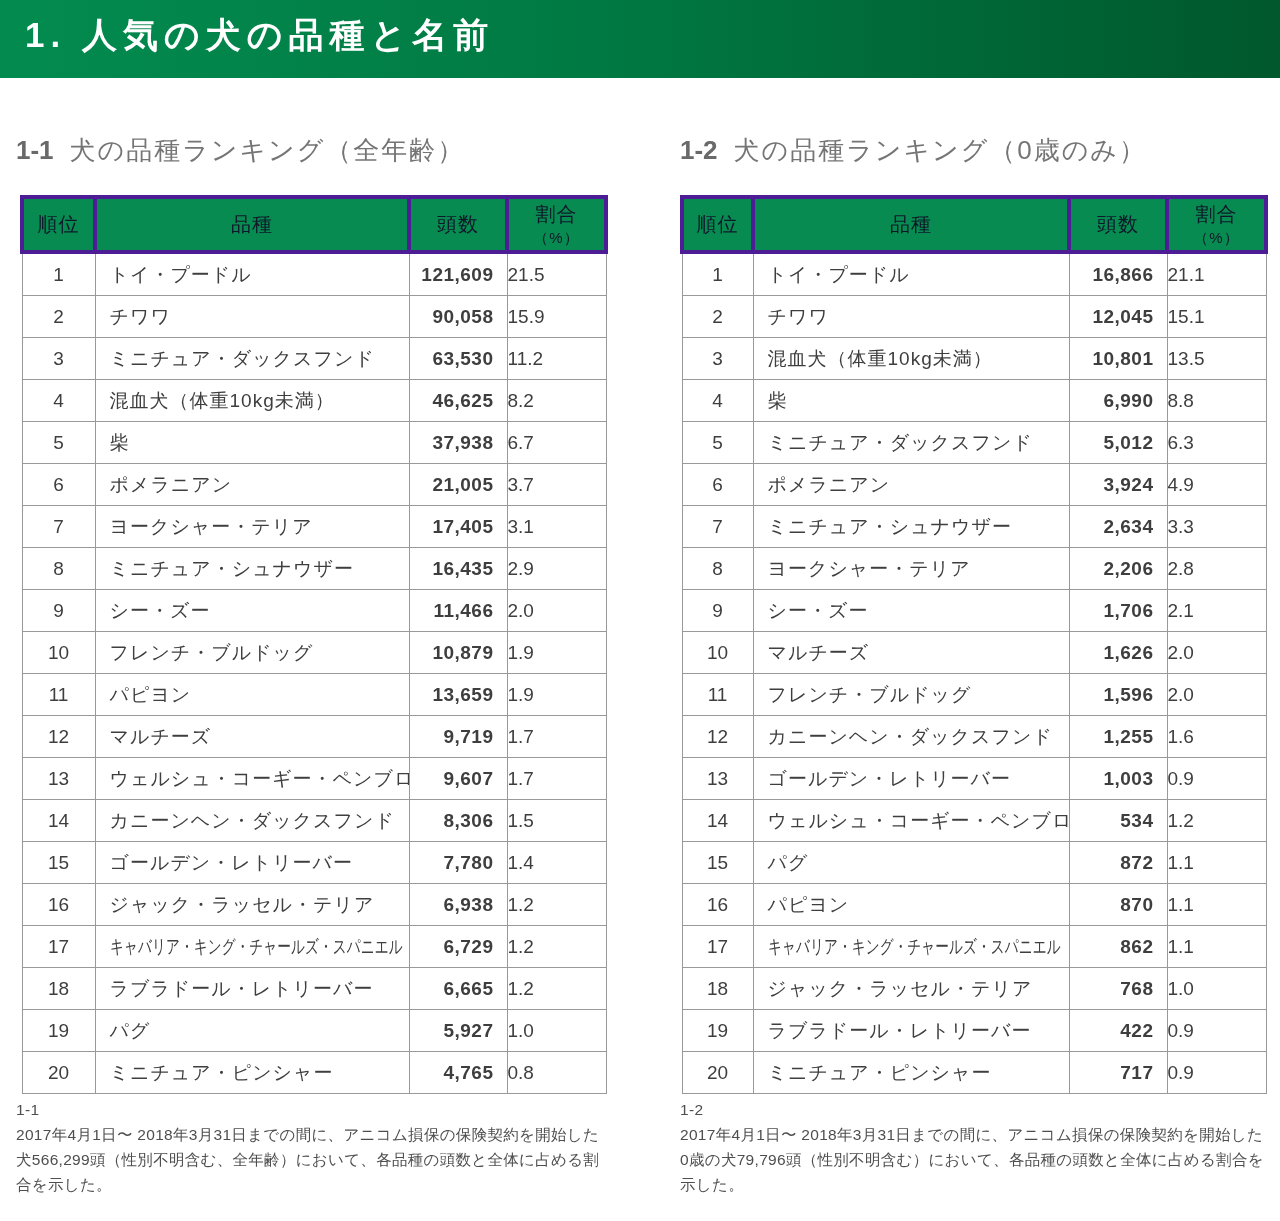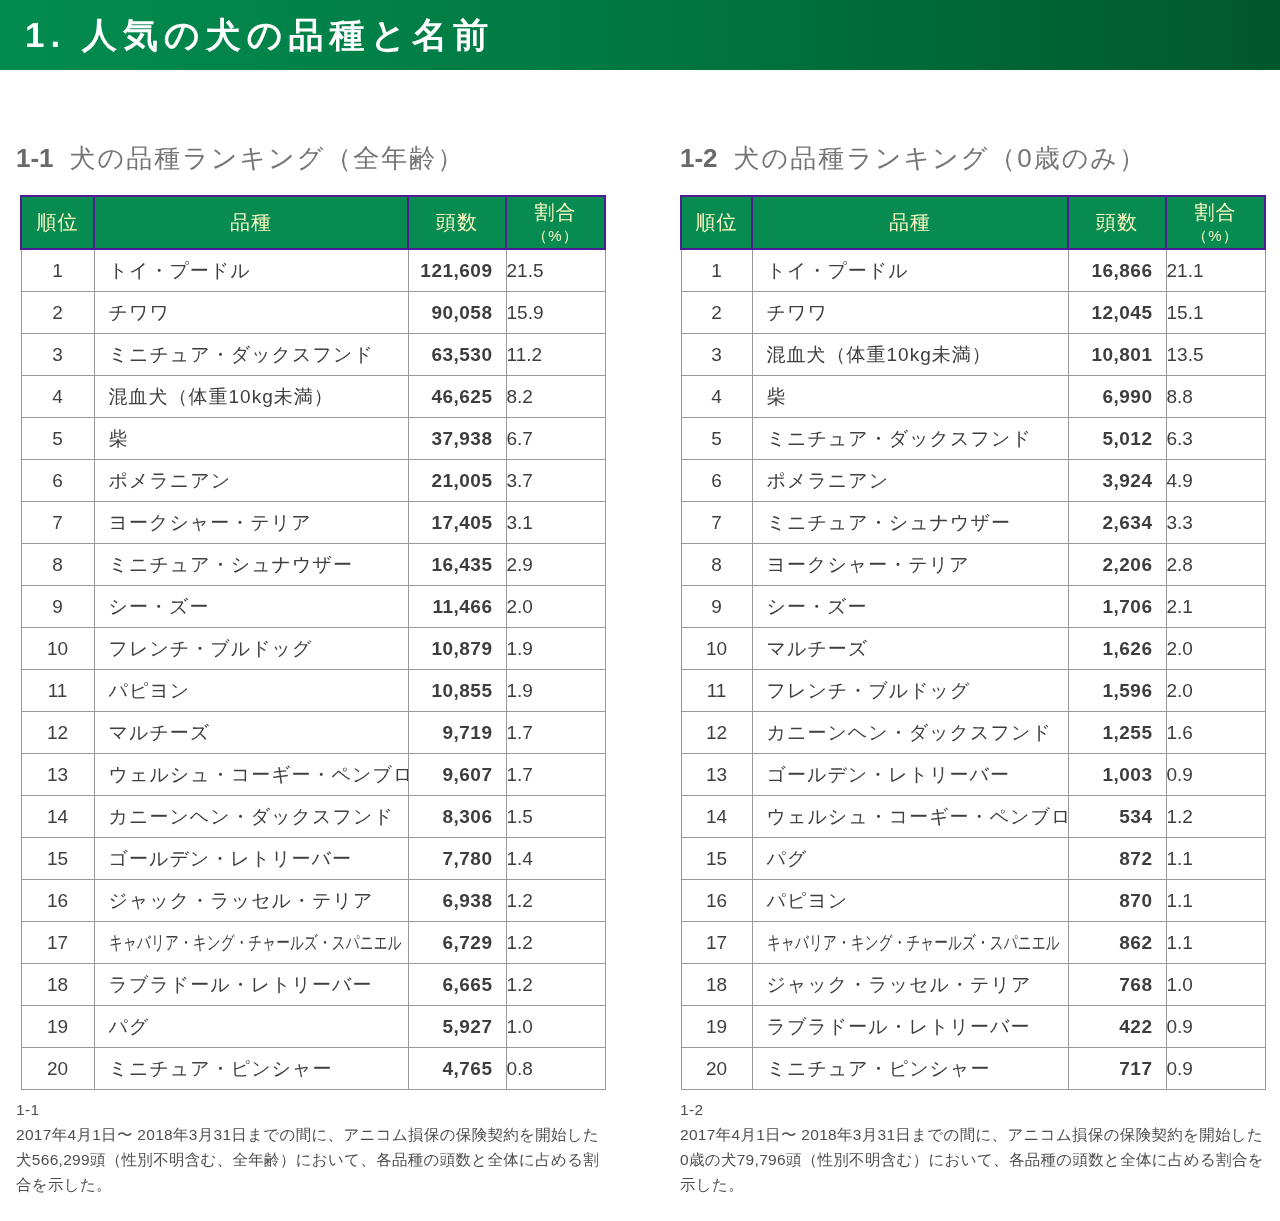--- a/index.html
+++ b/index.html
@@ -7,42 +7,41 @@
     width:1280px; height:1221px;
     background:#ffffff;
     font-family:"Liberation Sans","DejaVu Sans",sans-serif;
     position:relative;
     overflow:hidden;
   }
 
   
   .banner {
     position:absolute; top:0; left:0;
-    width:1280px; height:70px;
+    width:1280px; height:78px;
     background:linear-gradient(90deg,#038b4f 0%,#007a43 45%,#00582c 100%);
   }
   .banner .title {
     margin:0;
     line-height:70px;
     padding-left:25px;
     color:#ffffff;
     font-size:35px;
     font-weight:bold;
     letter-spacing:6px;
     white-space:nowrap;
   }
 
   
   .section-heading {
     position:absolute; top:133px;
     font-size:26px;
     color:#757575;
     letter-spacing:2px;
     white-space:nowrap;
-    margin-top:8px;
   }
   #sec1 { left:16px; }
   #sec2 { left:680px; }
   .section-no {
     font-weight:bold;
     color:#696969;
     letter-spacing:0;
     margin-right:16px;
   }
 
@@ -51,26 +50,26 @@
     position:absolute; top:195px;
     width:584px;
     border-collapse:collapse;
     table-layout:fixed;
   }
   #table1 { left:20px; }
   #table2 { left:680px; }
 
   .rank-table th {
     background:#078b50;
-    color:#fef9c3;
+    color:#0f172a;
     font-weight:normal;
     font-size:20px;
     letter-spacing:1px;
     height:51px;
-    border:2px solid #4c1d95;
+    border:4px solid #4c1d95;
     text-align:center;
     vertical-align:middle;
     padding:0;
   }
   .rank-table th .sub {
     display:block;
     font-size:15px;
     margin-top:1px;
   }
   .rank-table th .main { display:block; }
@@ -203,21 +202,21 @@
       </tr>
       <tr>
         <td class="rank"><span>10</span></td>
         <td class="breed"><span>フレンチ・ブルドッグ</span></td>
         <td class="count"><span>10,879</span></td>
         <td class="ratio"><span>1.9</span></td>
       </tr>
       <tr>
         <td class="rank"><span>11</span></td>
         <td class="breed"><span>パピヨン</span></td>
-        <td class="count"><span>10,855</span></td>
+        <td class="count"><span>13,659</span></td>
         <td class="ratio"><span>1.9</span></td>
       </tr>
       <tr>
         <td class="rank"><span>12</span></td>
         <td class="breed"><span>マルチーズ</span></td>
         <td class="count"><span>9,719</span></td>
         <td class="ratio"><span>1.7</span></td>
       </tr>
       <tr>
         <td class="rank"><span>13</span></td>

